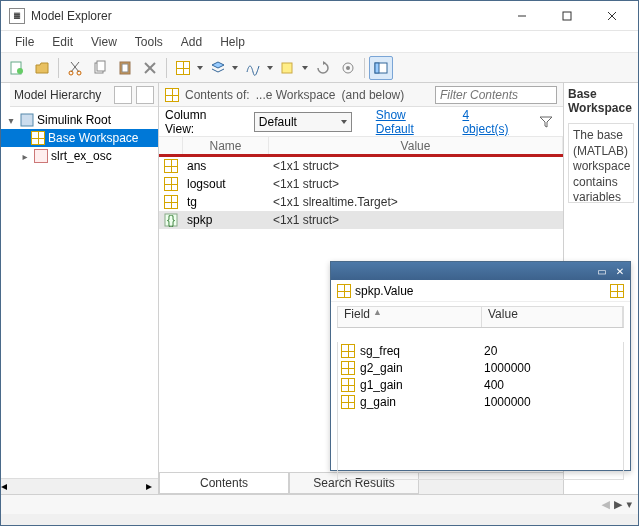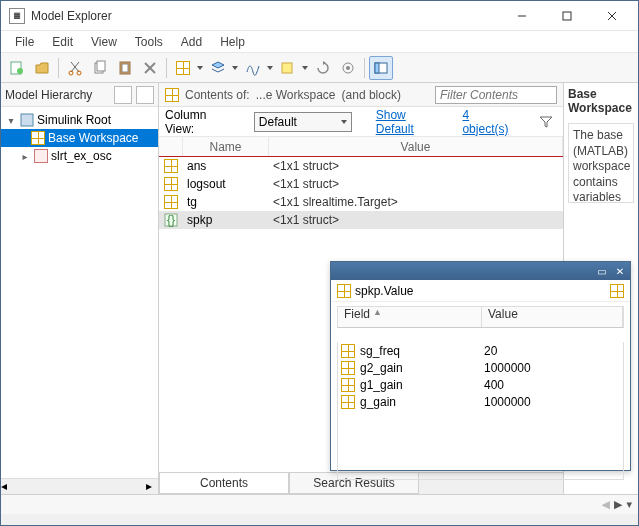--- a/index.html
+++ b/index.html
@@ -13,39 +13,39 @@
   .menubar { height: 22px; background: #fff; display:flex; gap: 2px; padding: 0 6px; align-items:center; border-bottom:1px solid #e8e8e8;}
   .menubar span { padding: 2px 8px; color:#444; }
   .toolbar { height: 30px; background:#f7f7f7; border-bottom:1px solid #d0d0d0; display:flex; align-items:center; padding:0 4px; gap:1px;}
   .tbtn { width:24px; height:24px; display:flex; align-items:center; justify-content:center; border:1px solid transparent; border-radius:2px;}
   .tbtn.active { border:1px solid #7aa5d6; background:#dbeaf9;}
   .tsep { width:1px; height:20px; background:#ccc; margin:0 3px;}
   .tdd { display:flex; }
   .tdd .drop { width:10px; display:flex; align-items:center; justify-content:center;}
   .body { display:flex; height: 411px; }
   .leftpane { width: 158px; background:#fff; border-right:1px solid #d0d0d0; display:flex; flex-direction:column;}
-  .pane-hdr { height:24px; background:#f7f7f7; border-bottom:1px solid #e0e0e0; display:flex; align-items:center; padding:0 4px; gap:4px; font-weight:500; color:#333;}
+  .pane-hdr { height:24px; background:#f7f7f7; border-bottom:1px solid #e0e0e0; display:flex; align-items:center; padding:0 4px; gap:4px; font-weight:500; color:#333;margin-left:9px;}
   .pane-hdr .hicon { width:18px; height:18px; border:1px solid #bbb; background:#fff;}
   .tree { flex:1; padding:4px 0; overflow:hidden;}
   .trow { display:flex; align-items:center; height:18px; gap:3px;}
   .trow.sel { background:#0078d7; color:#fff;}
   .twister { width:12px; text-align:center; color:#666; font-size:10px; cursor:default;}
   .nodeicon { width:14px; height:14px; display:flex; align-items:center; justify-content:center;}
   .grid-icon { width:14px;height:14px;border:1px solid #d4a500;background:linear-gradient(#fff,#fff);position:relative;}
   .grid-icon:before{content:"";position:absolute;left:0;right:0;top:6px;height:1px;background:#d4a500;}
   .grid-icon:after{content:"";position:absolute;top:0;bottom:0;left:6px;width:1px;background:#d4a500;}
   .mdl-icon{width:14px;height:14px;border:1px solid #c77;background:#fee;}
   .centerpane { flex:1; background:#fff; display:flex; flex-direction:column; border-right:1px solid #d0d0d0; position:relative;}
   .chead { height:24px; background:#f7f7f7; border-bottom:1px solid #e0e0e0; display:flex; align-items:center; gap:6px; padding:0 6px; color:#333;}
   .chead .seg { color:#555;}
   .filter { border:1px solid #aaa; height:18px; width:122px; padding:0 4px; color:#a16207; font-style:italic;}
   .colview { height:30px; display:flex; align-items:center; gap:24px; padding:0 6px; border-bottom:1px solid #e8e8e8;}
   .dropdown { border:1px solid #888; height:20px; width:110px; padding:0 4px; display:flex; align-items:center; justify-content:space-between; background:#f7f7f7;}
   .link { color:#0066cc; text-decoration:underline; cursor:default;}
-  .colhdr { display:flex; height:20px; border-bottom:1px solid #b91c1c; background:#fafafa;}
+  .colhdr { display:flex; height:20px; border-bottom:3px solid #b91c1c; background:#fafafa;}
   .colhdr .c { border-right:1px solid #e8e8e8; display:flex; align-items:center; justify-content:center; color:#666;}
   .rows { flex:1; position:relative;}
   .drow { display:flex; height:18px; align-items:center;}
   .drow.sel { background:#e5e5e5;}
   .c1{width:24px; display:flex;align-items:center;justify-content:center;}
   .c2{width:86px; padding-left:4px;}
   .c3{flex:1; padding-left:4px; color:#333;}
   .inner-scroll { position:absolute; left:0; right:0; bottom:0; height:16px; display:flex; background:#f0f0f0; border-top:1px solid #ddd;}
   .inner-scroll .thumb{ width:30px; background:#c8c8c8; margin:2px;}
   .bottom-tabs { position:absolute; left:0; bottom:0; height:22px; display:flex; background:#f0f0f0; border-top:1px solid #d0d0d0; width:100%;}
@@ -246,21 +246,21 @@
       <div style="flex:1"></div>
       <div style="width:12px">▸</div>
     </div>
   </div>
 
   <div class="centerpane">
     <div class="chead">
       <div class="grid-icon"></div>
       <span class="seg">Contents of:</span>
       <span class="seg">...e Workspace</span>
-      <span class="seg">(and block)</span>
+      <span class="seg">(and below)</span>
       <div style="flex:1"></div>
       <input class="filter" placeholder="Filter Contents" style="">
     </div>
     <div class="colview">
       <span>Column View:</span>
       <div class="dropdown">
         <span>Default</span>
         <div class="tri-down"></div>
       </div>
       <span class="link">Show Default</span>

